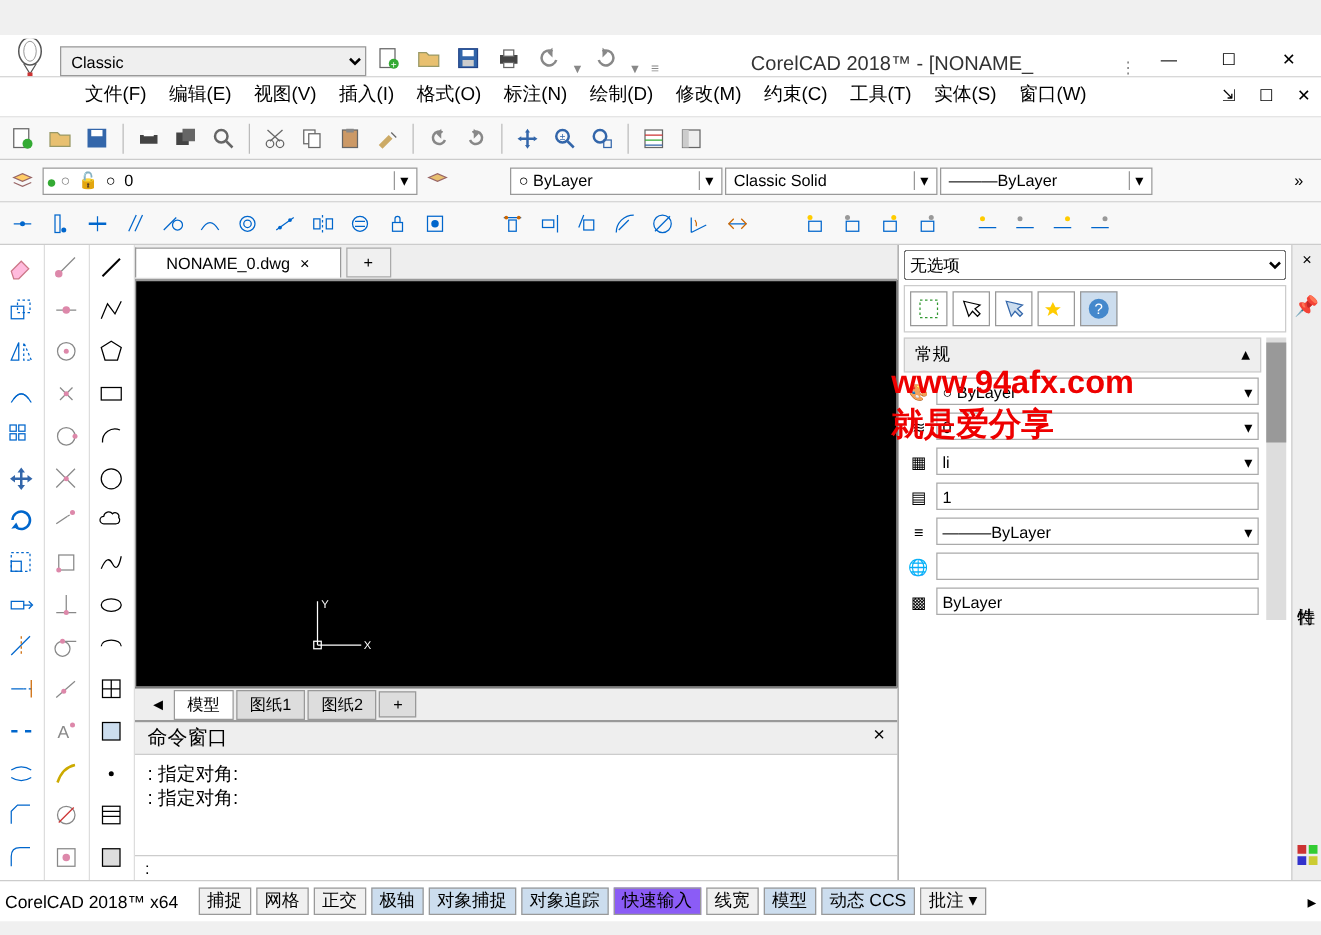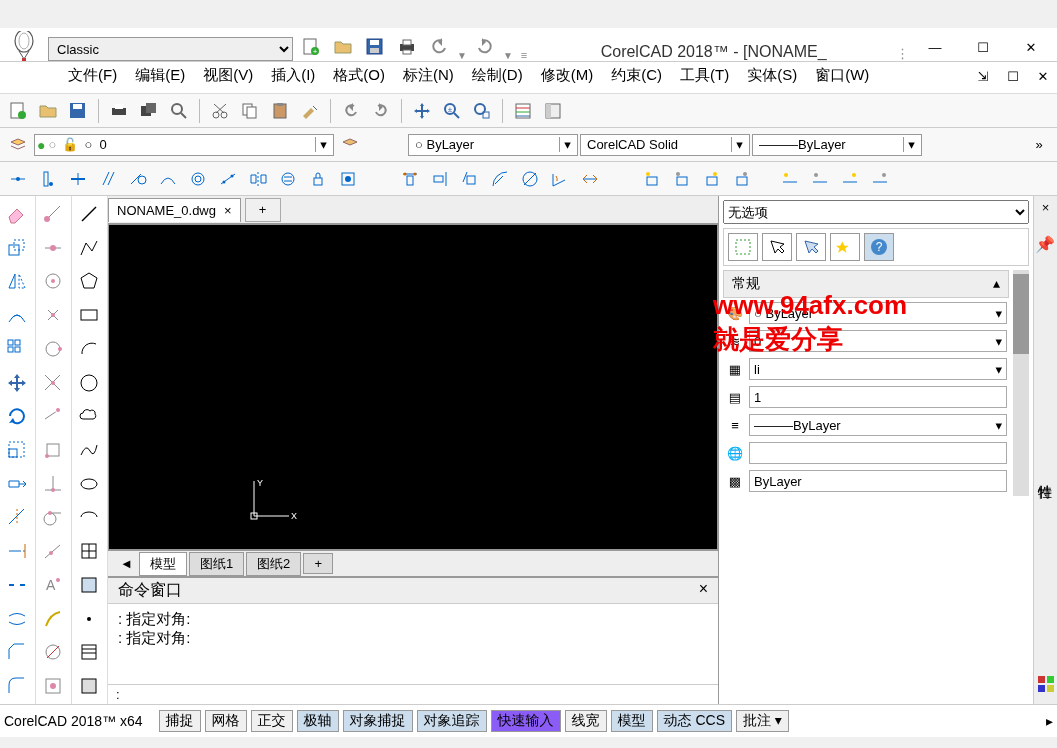--- a/index.html
+++ b/index.html
@@ -16,21 +16,21 @@
 .sep { width: 1px; height: 24px; background: #bbb; margin: 0 4px; }
 .layer-combo { border: 1px solid #999; background: #fff; padding: 1px 2px; display: inline-flex; align-items: center; height: 22px; }
 .layer-combo .txt { flex: 1; padding: 0 4px; }
 .drop { width: 16px; text-align: center; border-left: 1px solid #999; cursor: pointer; }
 .main-area { display: flex; height: 508px; }
 .left-tools { display: flex; }
 .tool-col { width: 36px; background: #fff; border-right: 1px solid #ddd; display: flex; flex-direction: column; gap: 2px; padding: 2px 1px; }
 .tool-col .tb-btn { width: 32px; height: 32px; }
 .center { flex: 1; display: flex; flex-direction: column; }
 .tabs-top { height: 28px; background: #eee; display: flex; align-items: center; border-bottom: 1px solid #999; }
-.file-tab { padding: 4px 8px; background: #fff; border: 1px solid #999; border-bottom: none; display: flex; gap: 8px; align-items: center; }
+.file-tab { padding: 4px 24px; background: #fff; border: 1px solid #999; border-bottom: none; display: flex; gap: 8px; align-items: center; }
 .add-tab { width: 36px; height: 24px; border: 1px solid #aaa; background: #f0f0f0; margin-left: 4px; display: flex; align-items: center; justify-content: center; cursor: pointer; }
 .viewport { flex: 1; background: #000; border: 1px solid #999; position: relative; }
 .watermark { position: absolute; color: #e00; font-size: 26px; font-weight: bold; top: 120px; left: 140px; text-align: left; line-height: 34px; }
 .ucs { position: absolute; bottom: 20px; left: 140px; color: #fff; }
 .tabs-bottom { height: 26px; background: #eee; display: flex; align-items: center; gap: 2px; padding-left: 8px; border-top: 1px solid #999; }
 .sheet-tab { padding: 2px 10px; border: 1px solid #999; background: #ddd; cursor: pointer; font-size: 13px; }
 .sheet-tab.active { background: #fff; }
 .right-panel { width: 315px; background: #fff; border-left: 1px solid #999; display: flex; }
 .props { flex: 1; padding: 4px; display: flex; flex-direction: column; gap: 4px; }
 .props select { width: 100%; height: 24px; }
@@ -262,21 +262,21 @@
       <svg width="18" height="18">
         <path d="M2 6l7-3 7 3-7 3z" fill="#e8c070" stroke="#966"></path>
       </svg>
     </span>
   <span style="width:40px"></span>
   <div class="layer-combo" style="width:170px">
     <span class="txt">○ ByLayer</span>
     <span class="drop">▾</span>
   </div>
   <div class="layer-combo" style="width:170px">
-    <span class="txt">CorelCAD      Solid</span>
+    <span class="txt">Classic      Solid</span>
     <span class="drop">▾</span>
   </div>
   <div class="layer-combo" style="width:170px">
     <span class="txt">———ByLayer</span>
     <span class="drop">▾</span>
   </div>
   <span style="flex:1"></span>
   <span class="tb-btn">»</span>
 </div>
 

